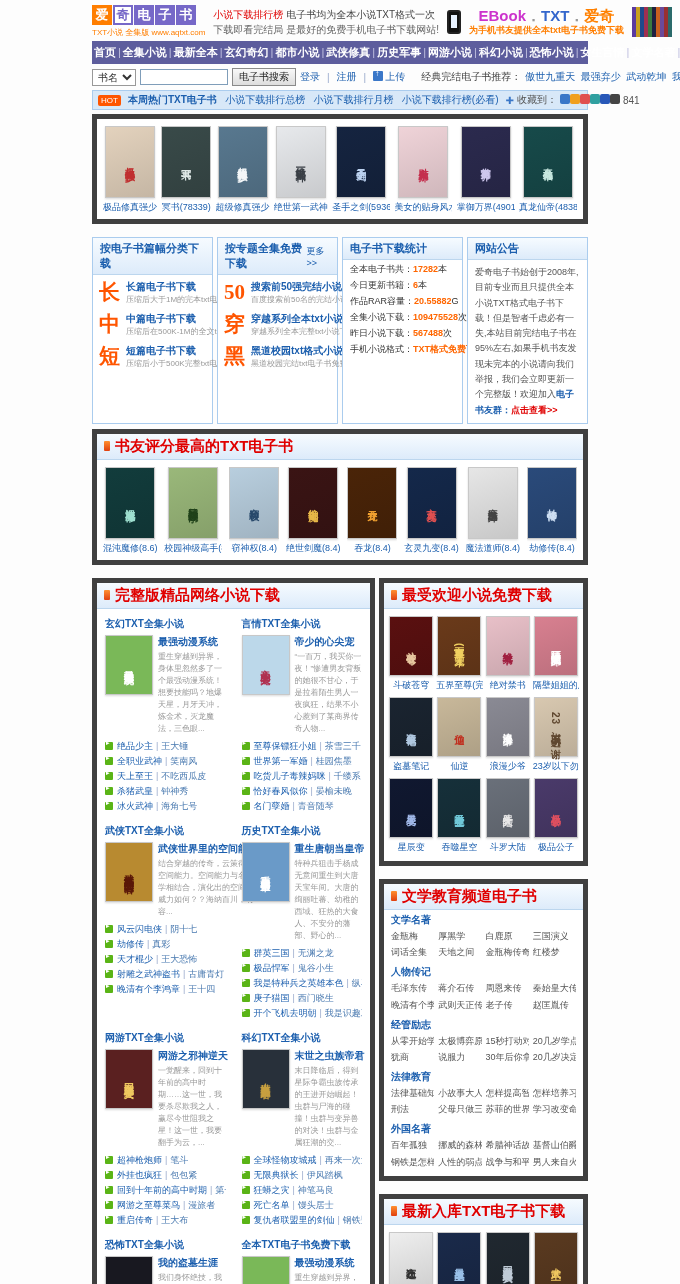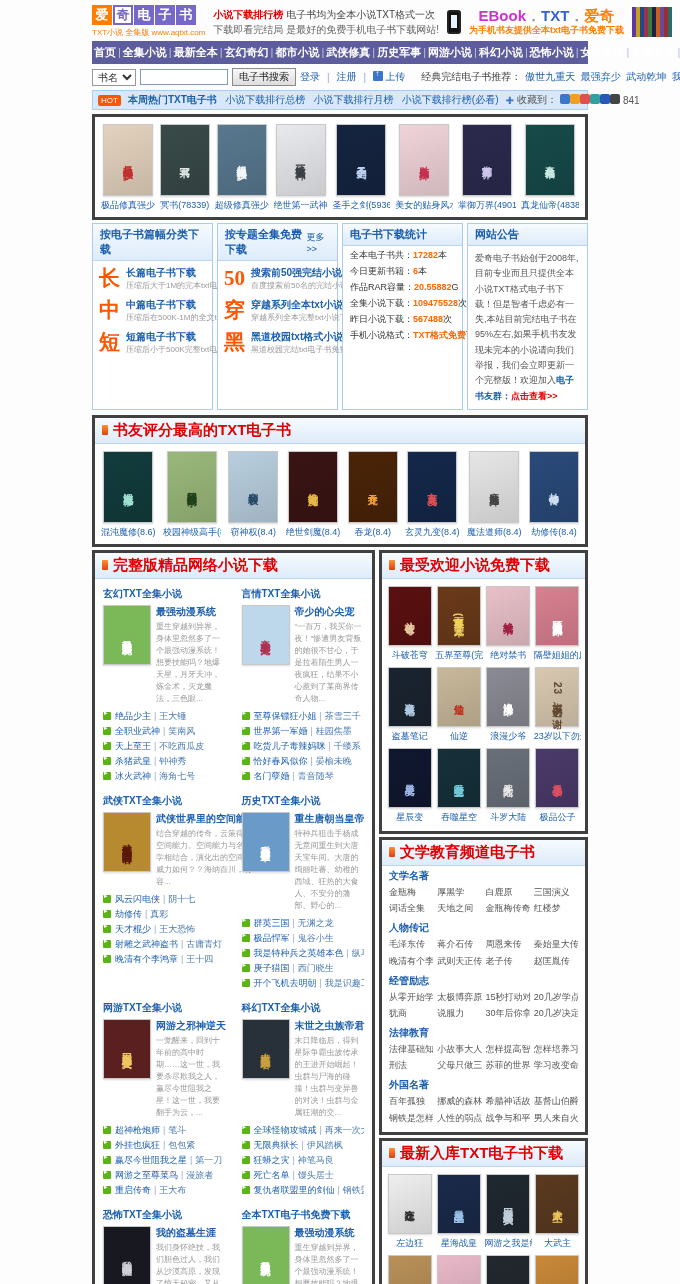--- a/index.html
+++ b/index.html
@@ -10,21 +10,21 @@
 .sep{color:#99aacc;margin:0 3px}
 
 .header{display:flex;align-items:center;gap:8px;padding:5px 0 3px}
 .logo-tiles{display:flex;gap:1px}
 .tile{width:20px;height:20px;line-height:20px;text-align:center;font-weight:bold;font-size:13px}
 .tile.t-orange{background:#ff7e00;color:#fff}
 .tile.t-frame{background:#fff;color:#7668c8;border:2px solid #7668c8;width:20px;height:20px;line-height:16px}
 .tile.t-purple{background:#7668c8;color:#fff}
 .logo-sub{color:#ff7e00;font-size:8px;margin-top:2px;white-space:nowrap}
 .tagline{font-size:10px;line-height:1.5;white-space:nowrap}
-.tagline .red{color:#e00000;font-weight:bold}
+.tagline .red{color:#e00000;font-weight:normal}
 .tagline .dark{color:#444}
 .tagline .gray{color:#666}
 .phone{width:14px;height:24px;border:2px solid #222;border-radius:3px;background:#111;position:relative;flex:none}
 .phone::after{content:"";position:absolute;left:2px;top:3px;width:6px;height:13px;background:#e8f2ff}
 .brand{text-align:center;line-height:1.3;white-space:nowrap}
 .brand-line{font-weight:bold;font-size:15px}
 .bp0{color:#cc33cc}.bp1{color:#999}.bp2{color:#3366cc}.bp3{color:#999}.bp4{color:#ff8000}
 .brand-sub{color:#ff7e00;font-size:9px;font-weight:bold}
 .spines{width:40px;height:30px;flex:none;background:repeating-linear-gradient(90deg,#5a3aa0 0 4px,#c8a020 4px 8px,#204a8a 8px 12px,#a03050 12px 16px,#3a7a40 16px 20px,#202040 20px 24px,#c86020 24px 28px,#6a4a9a 28px 32px,#983030 32px 36px,#2a6a6a 36px 40px)}
 
@@ -42,21 +42,21 @@
 .rec-label{color:#444;margin-left:12px}
 
 .hotbar{background:#d8e8f8;border:1px solid #aaccee;display:flex;align-items:center;gap:7px;padding:2px 5px;font-size:10px;margin-bottom:4px;white-space:nowrap}
 .hot-badge{background:#ff5500;color:#fff;font-weight:normal;font-size:8px;padding:1px 3px;border-radius:2px}
 .hotbar a{color:#1c5fae}
 .hotbar a.first{font-weight:bold}
 .hot-right{margin-left:auto;display:flex;align-items:center;gap:3px;color:#555}
 .fav-ic{width:10px;height:10px;border-radius:2px;display:inline-block}
 .plus-ic{color:#3a77c8;font-weight:bold}
 
-.box{background:#fff;border:3px solid #404040;margin-bottom:3px}
+.box{background:#fff;border:5px solid #404040;margin-bottom:13px}
 .box-h{background:linear-gradient(#f6fbff,#ddebfa);border-bottom:1px solid #bcd6ee;padding:3px 7px;font-weight:bold;font-size:11px;display:flex;align-items:center;justify-content:space-between}
 .box-h.blue{color:#1c5fae}
 .box-h.red{color:#e00000;font-size:15px}
 .hicon{display:inline-block;width:6px;height:10px;background:linear-gradient(#ff9030,#e04010);margin-right:5px;border-radius:1px}
 .more-a{color:#1c5fae;font-weight:normal;font-size:9px}
 
 .covers-row{display:flex;justify-content:space-between;padding:7px 6px 5px}
 .cover-card{text-align:center;overflow:hidden}
 .cover{border:1px solid #c8c8c8;margin:0 auto;display:flex;align-items:center;justify-content:center;box-shadow:0 1px 2px rgba(0,0,0,.15)}
 .cover span{writing-mode:vertical-rl;font-weight:bold;font-size:10px;letter-spacing:1px;line-height:1.1}
@@ -401,21 +401,21 @@
               <div class="cat-h">网游TXT全集小说</div>
               <div class="feat">
                 <div class="cover sm" style="background: rgb(90, 32, 32);">
                   <span style="color: rgb(240, 200, 96);">网游之邪神逆天</span>
                 </div>
                 <div><a class="feat-t">网游之邪神逆天</a><div class="feat-d">一觉醒来，回到十年前的高中时期……这一世，我要杀尽欺我之人，赢尽今世阻我之星！这一世，我要翻手为云，...</div></div>
               </div>
               <div class="blist">
                 <div class="bi"><span class="bl"></span><a>超神枪炮师</a><span class="sep">|</span><a class="auth">笔斗</a></div>
                 <div class="bi"><span class="bl"></span><a>外挂也疯狂</a><span class="sep">|</span><a class="auth">包包紧</a></div>
-                <div class="bi"><span class="bl"></span><a>赢尽今世阻我之星</a><span class="sep">|</span><a class="auth">第一刀</a></div>
+                <div class="bi"><span class="bl"></span><a>回到十年前的高中时期</a><span class="sep">|</span><a class="auth">第一刀</a></div>
                 <div class="bi"><span class="bl"></span><a>网游之至尊菜鸟</a><span class="sep">|</span><a class="auth">漫旅者</a></div>
                 <div class="bi"><span class="bl"></span><a>重启传奇</a><span class="sep">|</span><a class="auth">王大布</a></div>
               </div>
             </div>
             <div class="catblock">
               <div class="cat-h">科幻TXT全集小说</div>
               <div class="feat">
                 <div class="cover sm" style="background: rgb(40, 48, 58);">
                   <span style="color: rgb(200, 160, 64);">末世之虫族帝君</span>
                 </div>

